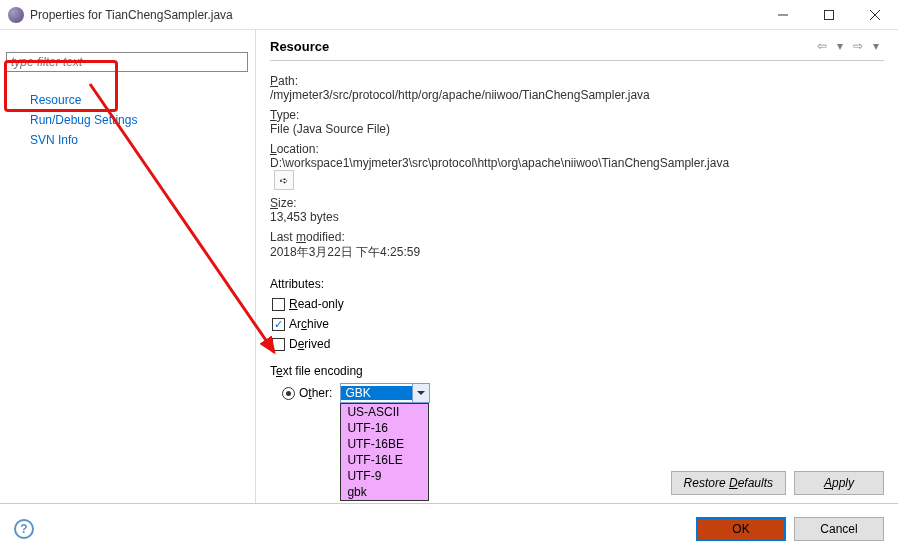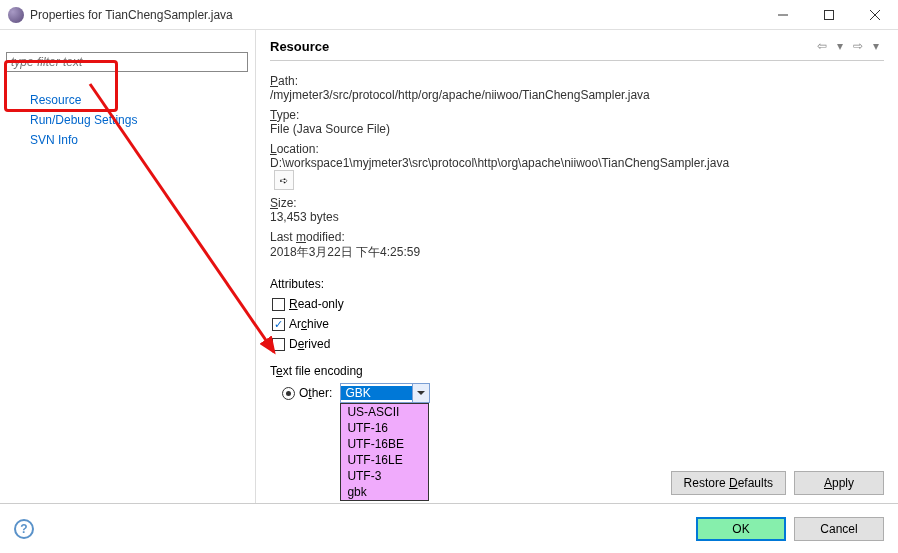--- a/index.html
+++ b/index.html
@@ -44,27 +44,27 @@
     .radio { width: 13px; height: 13px; border: 1px solid #333; border-radius: 50%; display: flex; align-items: center; justify-content: center; }
     .radio.selected::after { content: ""; width: 5px; height: 5px; background: #333; border-radius: 50%; }
     
     .combo-wrap { position: relative; display: inline-block; margin-left: 4px; }
     .combo { width: 90px; height: 20px; border: 1px solid #7a9fd4; display: flex; align-items: center; }
     .combo-text { flex: 1; padding: 0 4px; background: #0078d7; color: #fff; }
     .combo-btn { width: 17px; height: 100%; border-left: 1px solid #7a9fd4; background: #e6eefb; display: flex; align-items: center; justify-content: center; }
     .dropdown { position: absolute; top: 20px; left: 0; width: 89px; border: 1px solid #333; background: #f0abfc; z-index: 10; }
     .dropdown-item { padding: 1px 6px; }
     
-    .main-buttons { position: absolute; bottom: 8px; right: 14px; display: flex; gap: 8px; }
+    .main-buttons { position: absolute; bottom: 8px; right: 14px; display: flex; gap: 8px; font-style: italic; }
     .btn { min-width: 90px; padding: 4px 12px; border: 1px solid #adadad; background: #e1e1e1; text-align: center; }
     
     .footer { height: 50px; border-top: 1px solid #ccc; display: flex; align-items: center; padding: 0 14px; gap: 8px; }
     .help-icon { width: 20px; height: 20px; border: 2px solid #5a92c9; border-radius: 50%; display: flex; align-items: center; justify-content: center; color: #5a92c9; font-weight: bold; }
     .footer-spacer { flex: 1; }
-    .btn-primary { background: #86efac; border: 1px solid #0078d7; box-shadow: inset 0 0 0 1px #0078d7; }
+    .btn-primary { background: #c2410c; border: 1px solid #0078d7; box-shadow: inset 0 0 0 1px #0078d7; }
     
     .arrow-svg { position: absolute; top: 0; left: 0; width: 898px; height: 553px; pointer-events: none; z-index: 5; }
   </style>
 </head>
 <body>
 
 <div class="titlebar">
   <div class="titlebar-icon"></div>
   <div class="titlebar-text">Properties for TianChengSampler.java</div>
   <div class="win-controls">
@@ -159,21 +159,21 @@
                 <svg width="8" height="4" viewBox="0 0 8 4">
                   <polygon points="0,0 8,0 4,4" fill="#333"></polygon>
                 </svg>
               </div>
           </div>
           <div class="dropdown">
             <div class="dropdown-item">US-ASCII</div>
             <div class="dropdown-item">UTF-16</div>
             <div class="dropdown-item">UTF-16BE</div>
             <div class="dropdown-item">UTF-16LE</div>
-            <div class="dropdown-item">UTF-3</div>
+            <div class="dropdown-item">UTF-9</div>
             <div class="dropdown-item">gbk</div>
           </div>
         </div>
       </div>
     </div>
 
     <div class="main-buttons">
       <div class="btn">Restore <u>D</u>efaults</div>
       <div class="btn"><u>A</u>pply</div>
     </div>

